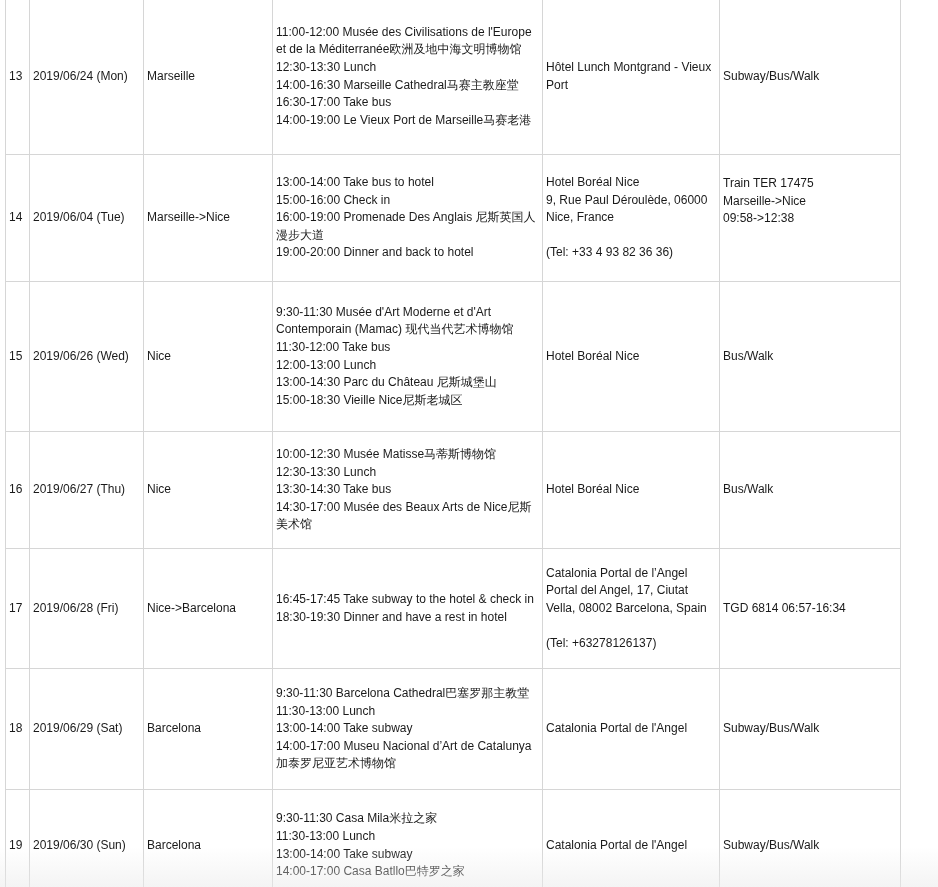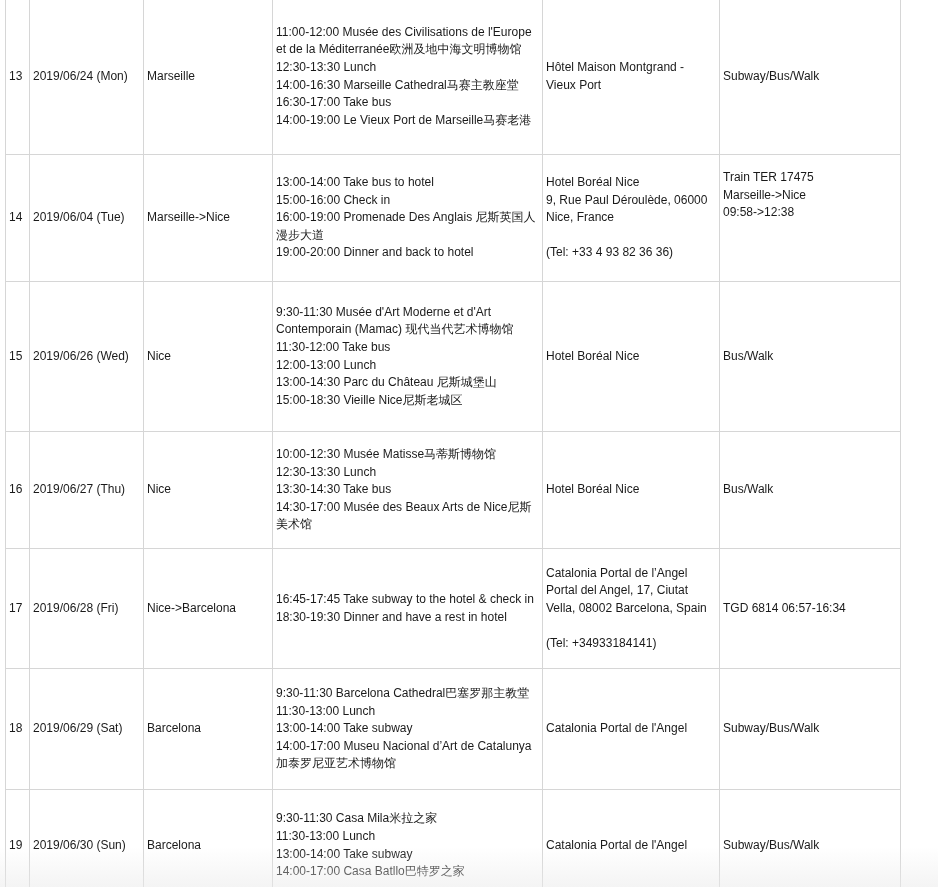--- a/index.html
+++ b/index.html
@@ -53,21 +53,21 @@
       <td>2019/06/24 (Mon)</td>
       <td>Marseille</td>
       <td>
         <span class="line">11:00-12:00 Musée des Civilisations de l'Europe et de la Méditerranée欧洲及地中海文明博物馆</span>
         <span class="line">12:30-13:30 Lunch</span>
         <span class="line">14:00-16:30 Marseille Cathedral马赛主教座堂</span>
         <span class="line">16:30-17:00 Take bus</span>
         <span class="line">14:00-19:00 Le Vieux Port de Marseille马赛老港</span>
       </td>
       <td>
-        <span class="line">Hôtel Maison Montgrand - Vieux Port</span>
+        <span class="line">Hôtel Lunch Montgrand - Vieux Port</span>
       </td>
       <td>
         <span class="line">Subway/Bus/Walk</span>
       </td>
     </tr>
 
     <tr style="height:127px">
       <td>14</td>
       <td>2019/06/04 (Tue)</td>
       <td>Marseille-&gt;Nice</td>
@@ -76,21 +76,21 @@
         <span class="line">15:00-16:00 Check in</span>
         <span class="line">16:00-19:00 Promenade Des Anglais 尼斯英国人漫步大道</span>
         <span class="line">19:00-20:00 Dinner and back to hotel</span>
       </td>
       <td>
         <span class="line">Hotel Boréal Nice</span>
         <span class="line">9, Rue Paul Déroulède, 06000 Nice, France</span>
         <span class="blank"></span>
         <span class="line">(Tel: +33 4 93 82 36 36)</span>
       </td>
-      <td style="vertical-align:top;padding-top:14px">
+      <td style="vertical-align:top;padding-top:20px">
         <span class="line">Train TER 17475</span>
         <span class="line">Marseille-&gt;Nice</span>
         <span class="line">09:58-&gt;12:38</span>
       </td>
     </tr>
 
     <tr style="height:150px">
       <td>15</td>
       <td>2019/06/26 (Wed)</td>
       <td>Nice</td>
@@ -132,21 +132,21 @@
       <td>2019/06/28 (Fri)</td>
       <td>Nice-&gt;Barcelona</td>
       <td>
         <span class="line">16:45-17:45 Take subway to the hotel &amp; check in</span>
         <span class="line">18:30-19:30 Dinner and have a rest in hotel</span>
       </td>
       <td>
         <span class="line">Catalonia Portal de l’Angel</span>
         <span class="line">Portal del Angel, 17, Ciutat Vella, 08002 Barcelona, Spain</span>
         <span class="blank"></span>
-        <span class="line">(Tel: +34933184141)</span>
+        <span class="line">(Tel: +63278126137)</span>
       </td>
       <td>
         <span class="line">TGD 6814 06:57-16:34</span>
       </td>
     </tr>
 
     <tr style="height:121px">
       <td>18</td>
       <td>2019/06/29 (Sat)</td>
       <td>Barcelona</td>

